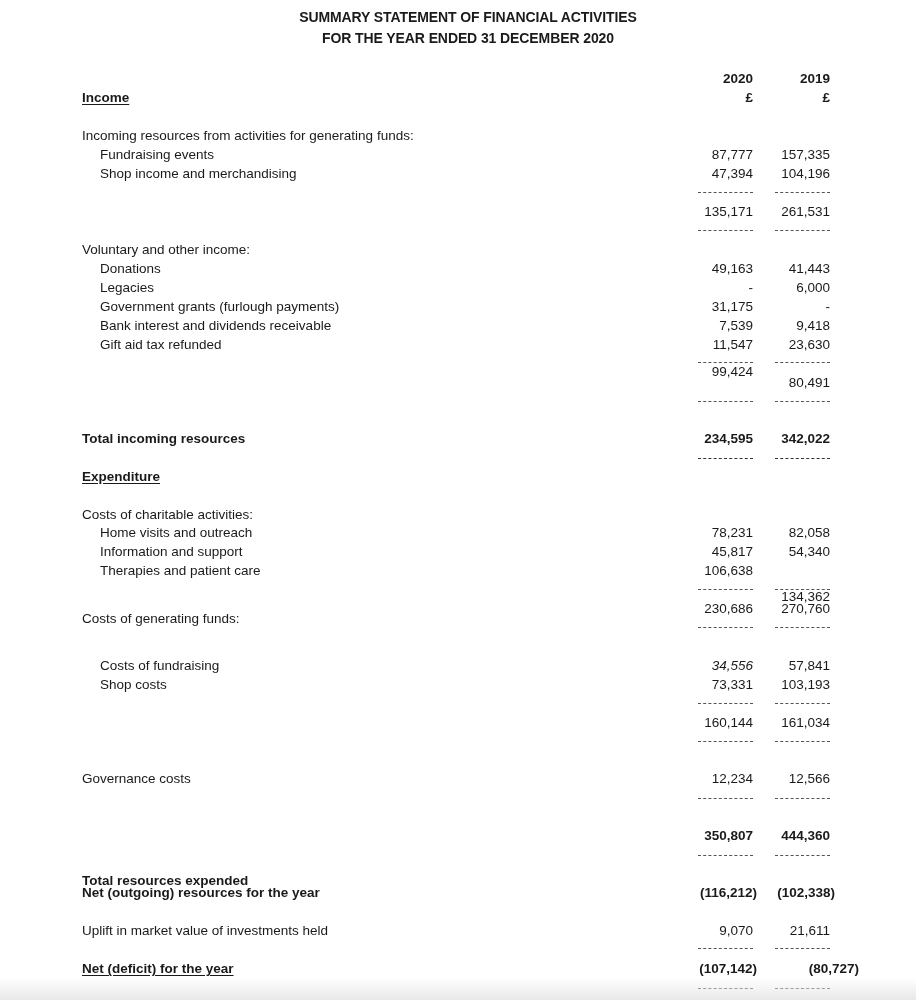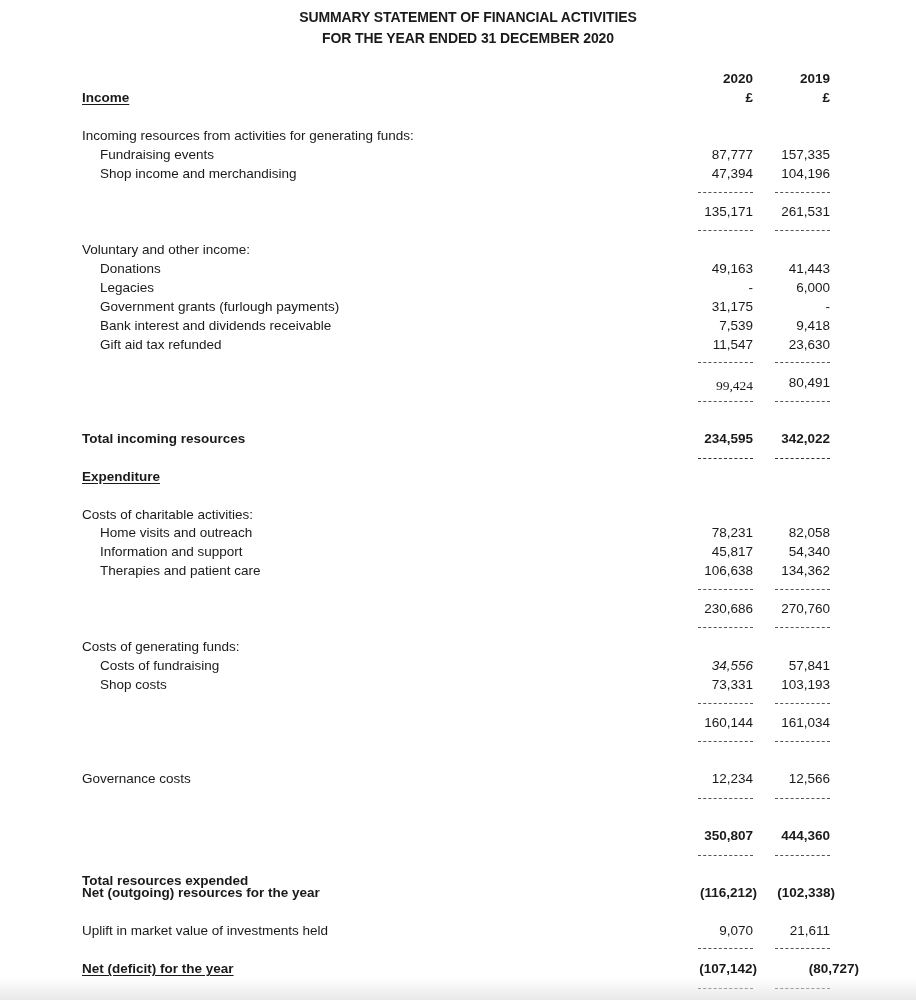--- a/index.html
+++ b/index.html
@@ -92,21 +92,21 @@
 <div class="abs sub" style="top:318px;">Bank interest and dividends receivable</div>
 <div class="abs num c2020" style="top:318px;">7,539</div>
 <div class="abs num c2019" style="top:318px;">9,418</div>
 
 <div class="abs sub" style="top:337px;">Gift aid tax refunded</div>
 <div class="abs num c2020" style="top:337px;">11,547</div>
 <div class="abs num c2019" style="top:337px;">23,630</div>
 
 <div class="dash d2020" style="top:362px;"></div>
 <div class="dash d2019" style="top:362px;"></div>
-<div class="abs num c2020" style="top:378px;font-family:Liberation Serif, serif;">99,424</div>
+<div class="abs num c2020" style="top:364px;">99,424</div>
 <div class="abs num c2019" style="top:375px;">80,491</div>
 <div class="dash d2020" style="top:401px;"></div>
 <div class="dash d2019" style="top:401px;"></div>
 
 <div class="abs label bold" style="top:431px;">Total incoming resources</div>
 <div class="abs num c2020 bold" style="top:431px;">234,595</div>
 <div class="abs num c2019 bold" style="top:431px;">342,022</div>
 <div class="dash d2020 dbold" style="top:458px;"></div>
 <div class="dash d2019 dbold" style="top:458px;"></div>
 
@@ -117,30 +117,30 @@
 <div class="abs sub" style="top:525px;">Home visits and outreach</div>
 <div class="abs num c2020" style="top:525px;">78,231</div>
 <div class="abs num c2019" style="top:525px;">82,058</div>
 
 <div class="abs sub" style="top:544px;">Information and support</div>
 <div class="abs num c2020" style="top:544px;">45,817</div>
 <div class="abs num c2019" style="top:544px;">54,340</div>
 
 <div class="abs sub" style="top:563px;">Therapies and patient care</div>
 <div class="abs num c2020" style="top:563px;">106,638</div>
-<div class="abs num c2019" style="top:563px;">134,362</div>
+<div class="abs num c2019" style="top:589px;">134,362</div>
 
 <div class="dash d2020" style="top:589px;"></div>
 <div class="dash d2019" style="top:589px;"></div>
 <div class="abs num c2020" style="top:601px;">230,686</div>
 <div class="abs num c2019" style="top:601px;">270,760</div>
 <div class="dash d2020" style="top:627px;"></div>
 <div class="dash d2019" style="top:627px;"></div>
 
-<div class="abs label" style="top:639px;">Costs of generating funds:</div>
+<div class="abs label" style="top:611px;">Costs of generating funds:</div>
 
 <div class="abs sub" style="top:658px;">Costs of fundraising</div>
 <div class="abs num c2020" style="top:658px;font-style:italic;">34,556</div>
 <div class="abs num c2019" style="top:658px;">57,841</div>
 
 <div class="abs sub" style="top:677px;">Shop costs</div>
 <div class="abs num c2020" style="top:677px;">73,331</div>
 <div class="abs num c2019" style="top:677px;">103,193</div>
 
 <div class="dash d2020" style="top:703px;"></div>

